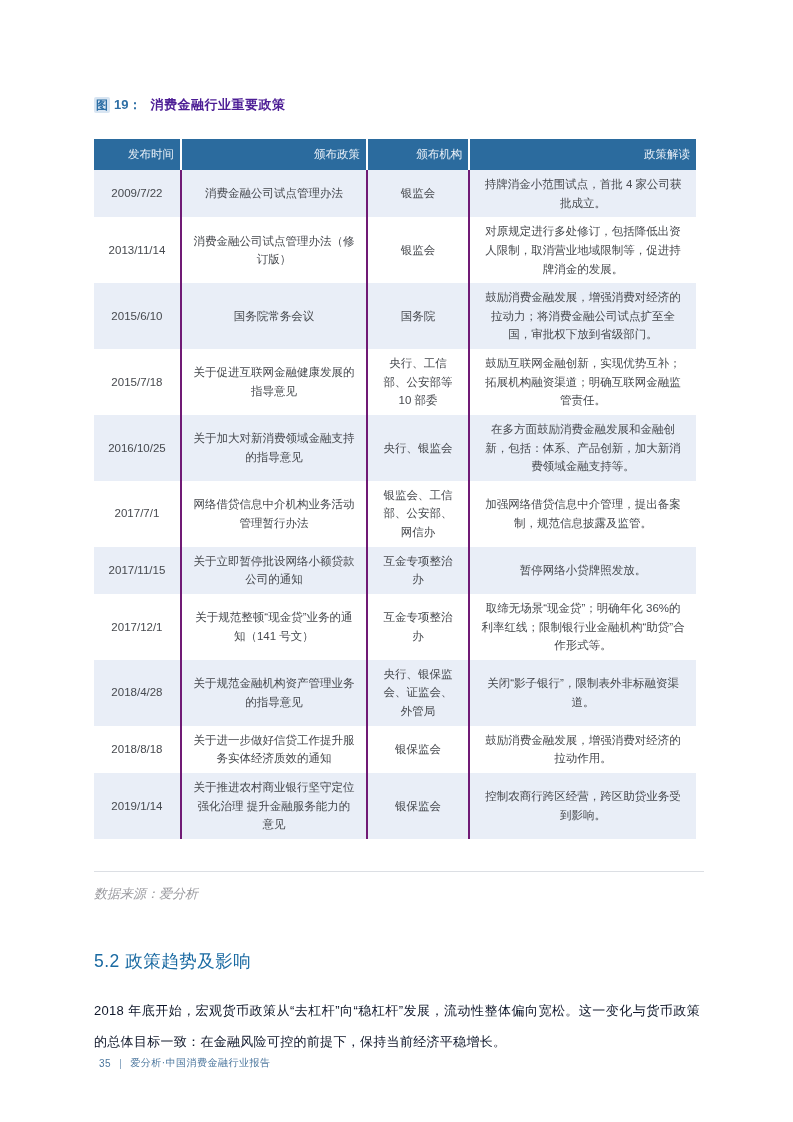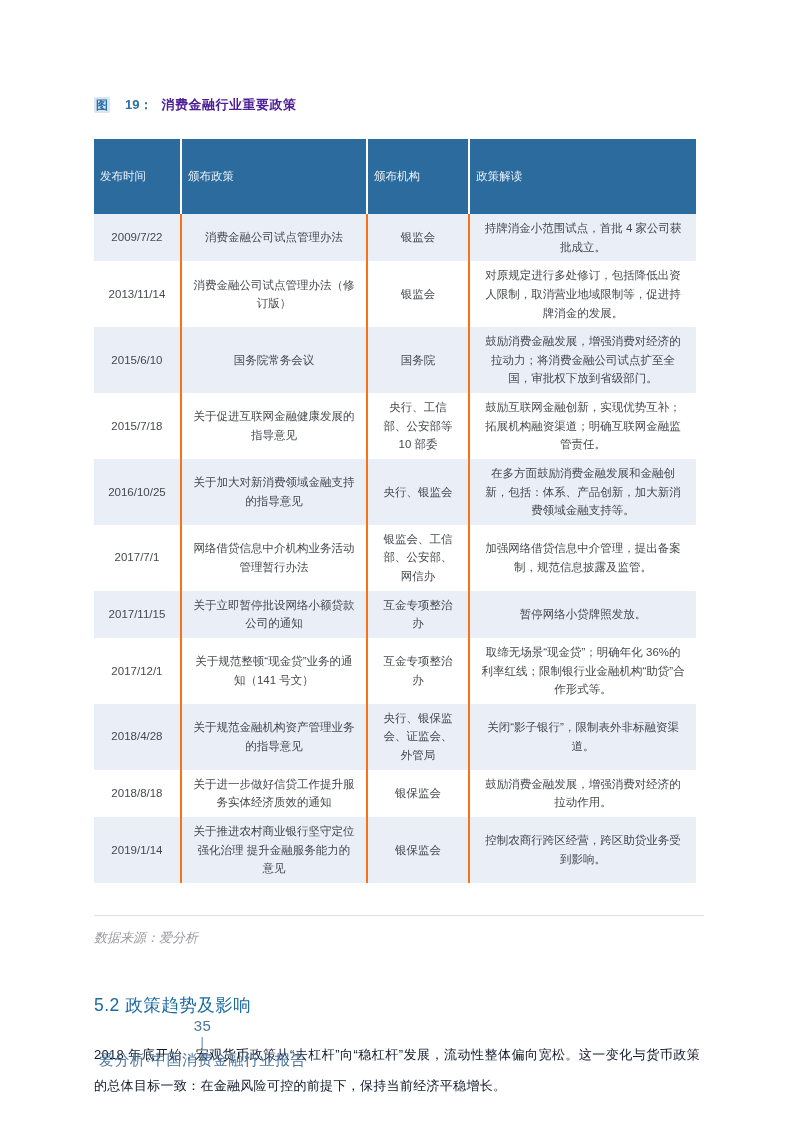--- a/index.html
+++ b/index.html
@@ -12,59 +12,59 @@
     overflow: hidden;
   }
   .content { width: 606px; margin-left: 94px; padding-top: 96px; }
 
   
   .fig-title { display: flex; align-items: center; font-size: 13px; font-weight: bold; margin-bottom: 25px; }
   .fig-badge {
     color: #2e6fa5; background: #d8e5f2;
     font-size: 12px; padding: 1px 2px; border-radius: 2px; line-height: 1.2;
   }
-  .fig-num { color: #2e6fa5; margin-left: 15px; }
+  .fig-num { color: #2e6fa5; margin-left: 4px; }
   .fig-text { color: #4c1d95; margin-left: 9px; letter-spacing: 0.5px; }
 
   
   table.policy { width: 602px; border-collapse: separate; border-spacing: 0; table-layout: fixed; }
   col.c-date  { width: 14.6%; }
   col.c-policy{ width: 30.9%; }
   col.c-agency{ width: 17.0%; }
   col.c-interp{ width: 37.5%; }
   th {
     background: #2b6b9e; color: #e9f0f8;
     font-weight: normal; font-size: 11.5px;
-    padding: 30px 6px; text-align: left;
+    padding: 8px 6px; text-align: right;
     border-right: 2px solid #ffffff;
   }
   th:last-child { border-right: none; }
   td {
     font-size: 11.5px; color: #46494e;
     text-align: center; vertical-align: middle;
     padding: 5px 11px; line-height: 1.62;
-    border-right: 2px solid #f97316;
+    border-right: 2px solid #701a75;
   }
   td:last-child { border-right: none; }
   tbody tr:nth-child(odd)  td { background: #e9eef7; }
   tbody tr:nth-child(even) td { background: #ffffff; }
 
   
   .rule { border: none; border-top: 1px solid #dcdfe4; margin-top: 32px; width: 610px; }
   .source { font-size: 13px; font-style: italic; color: #9b9ba0; margin-top: 13px; }
 
   
   .section-heading { color: #1a6aa2; font-size: 17.5px; font-weight: normal; margin-top: 46px; letter-spacing: 0.5px; }
   .para { font-size: 13px; color: #0f172a; line-height: 31px; margin-top: 22px; text-align: justify; letter-spacing: 0.3px; }
 
   
   .footer {
     position: absolute; left: 99px; bottom: 52px;
-    font-size: 15px; color: #4b769d; letter-spacing: 0.5px;
-    display: flex; align-items: center; flex-direction: column;
+    font-size: 10px; color: #4b769d; letter-spacing: 0.5px;
+    display: flex; align-items: center;
   }
   .footer .sep { margin: 0 8px; color: #7c9cba; }
 </style>
 </head>
 <body>
 
 <div class="content">
 
   <div class="fig-title">
     <span class="fig-badge">图</span>

